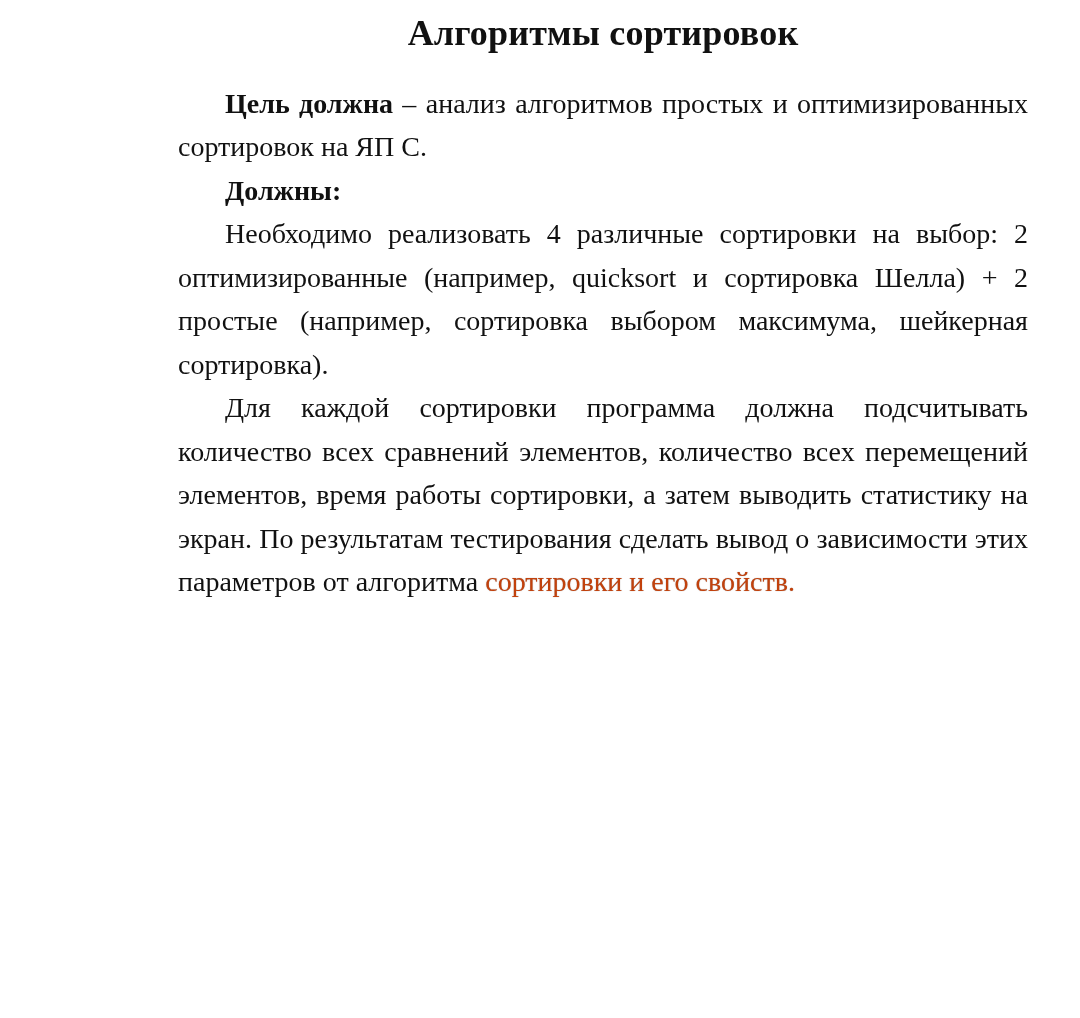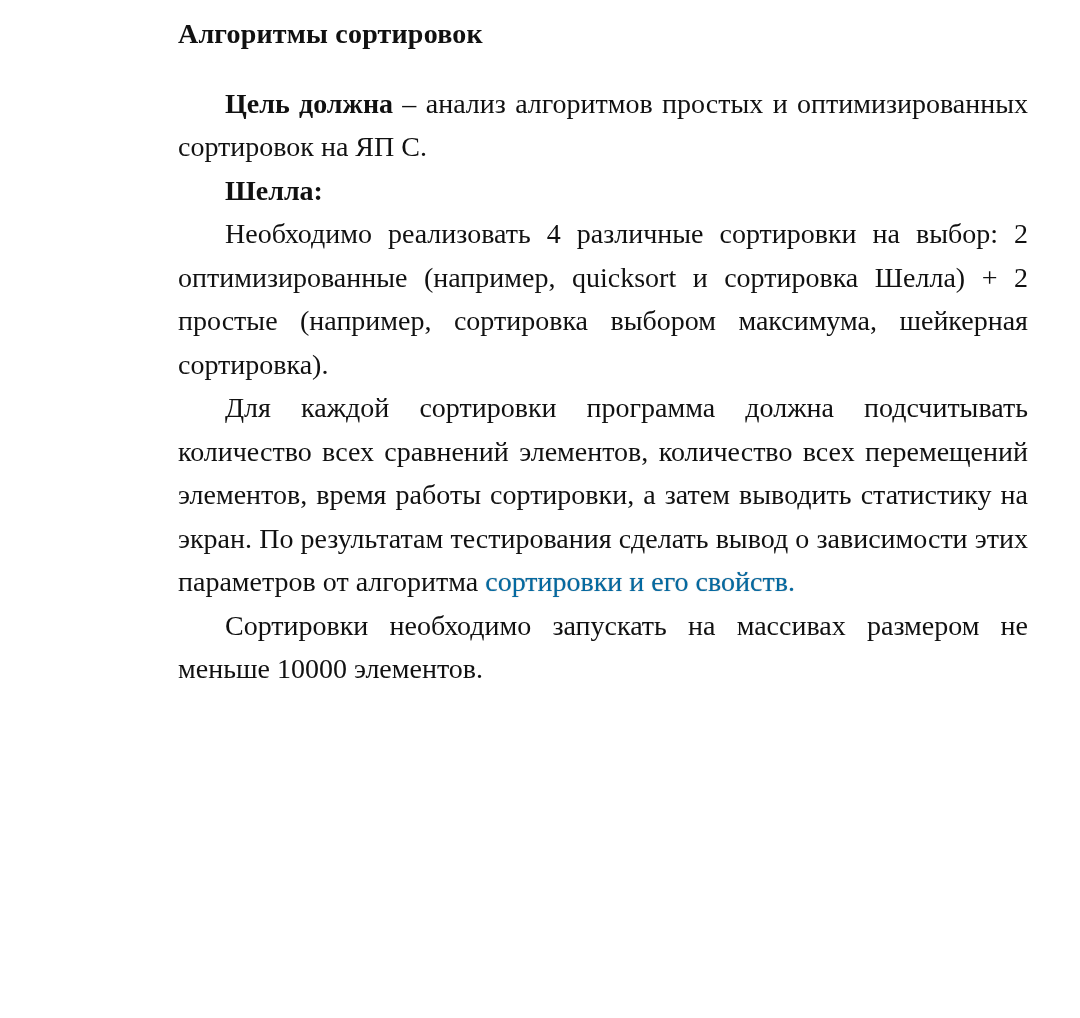--- a/index.html
+++ b/index.html
@@ -15,52 +15,52 @@
     color: #111111;
   }
   .page {
     width: 850px;
     margin-left: 178px;
     padding-top: 12px;
     font-size: 28px;
     line-height: 43.5px;
   }
   .doc-title {
-    font-size: 28px;
+    font-size: 36px;
     font-weight: bold;
+    text-align: center;
     margin: 0 0 26px 0;
     line-height: 43.5px;
     letter-spacing: 0.2px;
   }
   p.para {
     margin: 0;
     text-align: justify;
     text-align-last: left;
     text-indent: 47px;
   }
   .bold {
     font-weight: bold;
   }
   .faded {
-    color: #0369a1;
+    color: #c2410c;
     text-shadow: 0 0 1px rgba(80,80,80,0.55);
   }
 </style>
 </head>
 <body>
 
 <div class="page">
 
   <h1 class="doc-title">Алгоритмы сортировок</h1>
 
   <p class="para"><span class="bold">Цель должна</span><span> – анализ алгоритмов простых и оптимизированных сортировок на ЯП С.</span></p>
 
-  <p class="para bold">Шелла:</p>
+  <p class="para bold">Должны:</p>
 
   <p class="para">Необходимо реализовать 4 различные сортировки на выбор: 2 оптимизированные (например, quicksort и сортировка Шелла) + 2 простые (например, сортировка выбором максимума, шейкерная сортировка).</p>
 
   <p class="para"><span>Для каждой сортировки программа должна подсчитывать количество всех сравнений элементов, количество всех перемещений элементов, время работы сортировки, а затем выводить статистику на экран. По результатам тестирования сделать вывод о зависимости этих параметров от алгоритма </span><span class="faded">сортировки и его свойств.</span></p>
 
-  <p class="para">Сортировки необходимо запускать на массивах размером не меньше 10000 элементов.</p>
 
 
 
 </div>
 
 </body></html>

